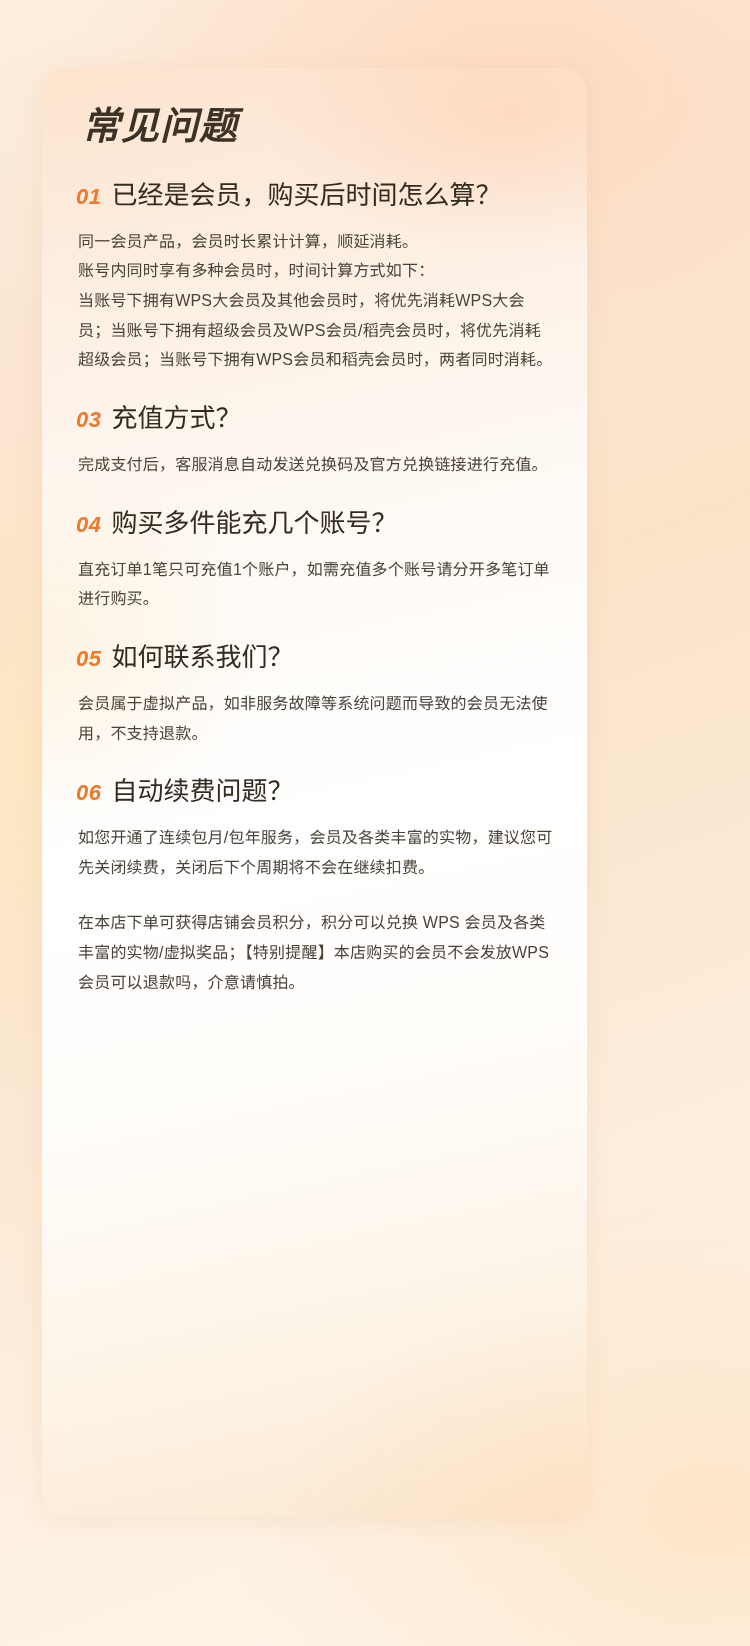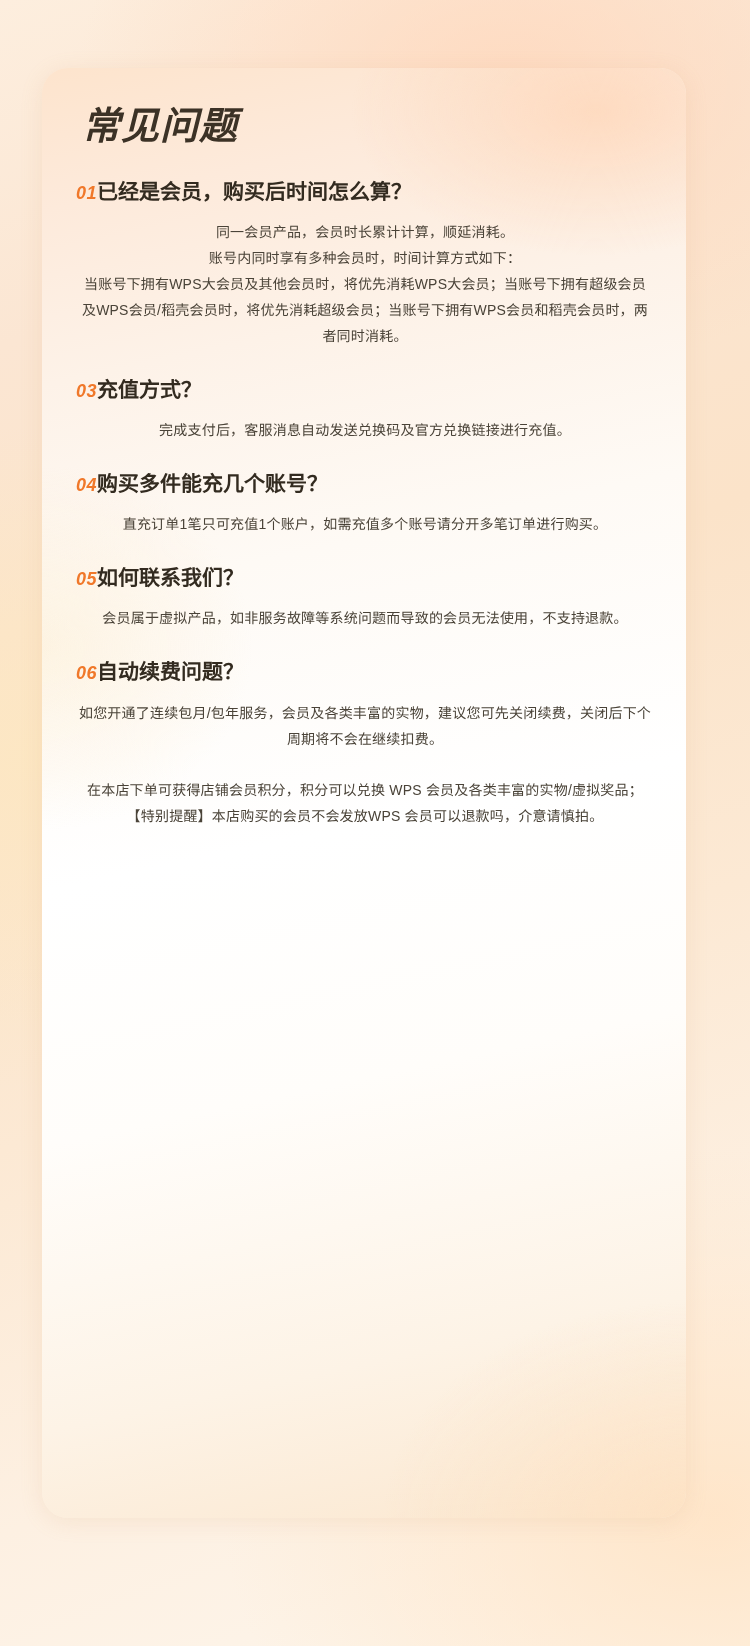--- a/index.html
+++ b/index.html
@@ -20,21 +20,21 @@
     background:
       radial-gradient(620px 420px at 68% 5%, rgba(255,214,186,0.75) 0%, rgba(255,214,186,0) 70%),
       radial-gradient(520px 460px at 5% 46%, rgba(253,232,194,0.8) 0%, rgba(253,232,194,0) 72%),
       radial-gradient(700px 520px at 95% 92%, rgba(255,227,196,0.85) 0%, rgba(255,227,196,0) 70%);
     pointer-events: none;
   }
   .card {
     position: absolute;
     left: 42px;
     top: 68px;
-    width: 644px;
+    width: 545px;
     height: 1450px;
     box-sizing: border-box;
     border-radius: 26px;
     background: linear-gradient(168deg, #fde4cd 0%, #fdeadb 9%, #fdf2e8 20%, #fefaf5 34%, #ffffff 52%, #fffdfa 68%, #fdf3e6 86%, #fbe7cf 100%);
     box-shadow: 0 4px 22px rgba(214,160,110,0.16);
     padding: 38px 34px 0 34px;
     overflow: hidden;
   }
   .card-inner-glow {
     position: absolute;
@@ -61,42 +61,41 @@
   }
   .faq-item {
     margin-bottom: 26px;
   }
   .q-row {
     display: flex;
     align-items: baseline;
     margin-bottom: 14px;
   }
   .q-num {
-    font-size: 18px;
+    font-size: 22px;
     font-weight: bold;
     font-style: italic;
     color: #f0782a;
-    margin-right: 0;
+    margin-right: 10px;
     flex: 0 0 auto;
     letter-spacing: 0.5px;
   }
   .q-text {
-    font-size: 21px;
-    font-weight: bold;
+    font-size: 26px;
+    font-weight: normal;
     color: #332b20;
     line-height: 1.35;
   }
   .a-text {
-    font-size: 14px;
+    font-size: 16px;
     color: #4a4338;
     line-height: 1.85;
     letter-spacing: 0.2px;
     white-space: pre-line;
     padding-left: 2px;
-    text-align: center;
   }
 </style>
 </head>
 <body>
 
 <div class="page-bg-glow"></div>
 
 <div class="card">
   <div class="card-inner-glow"></div>
   <div class="content">

